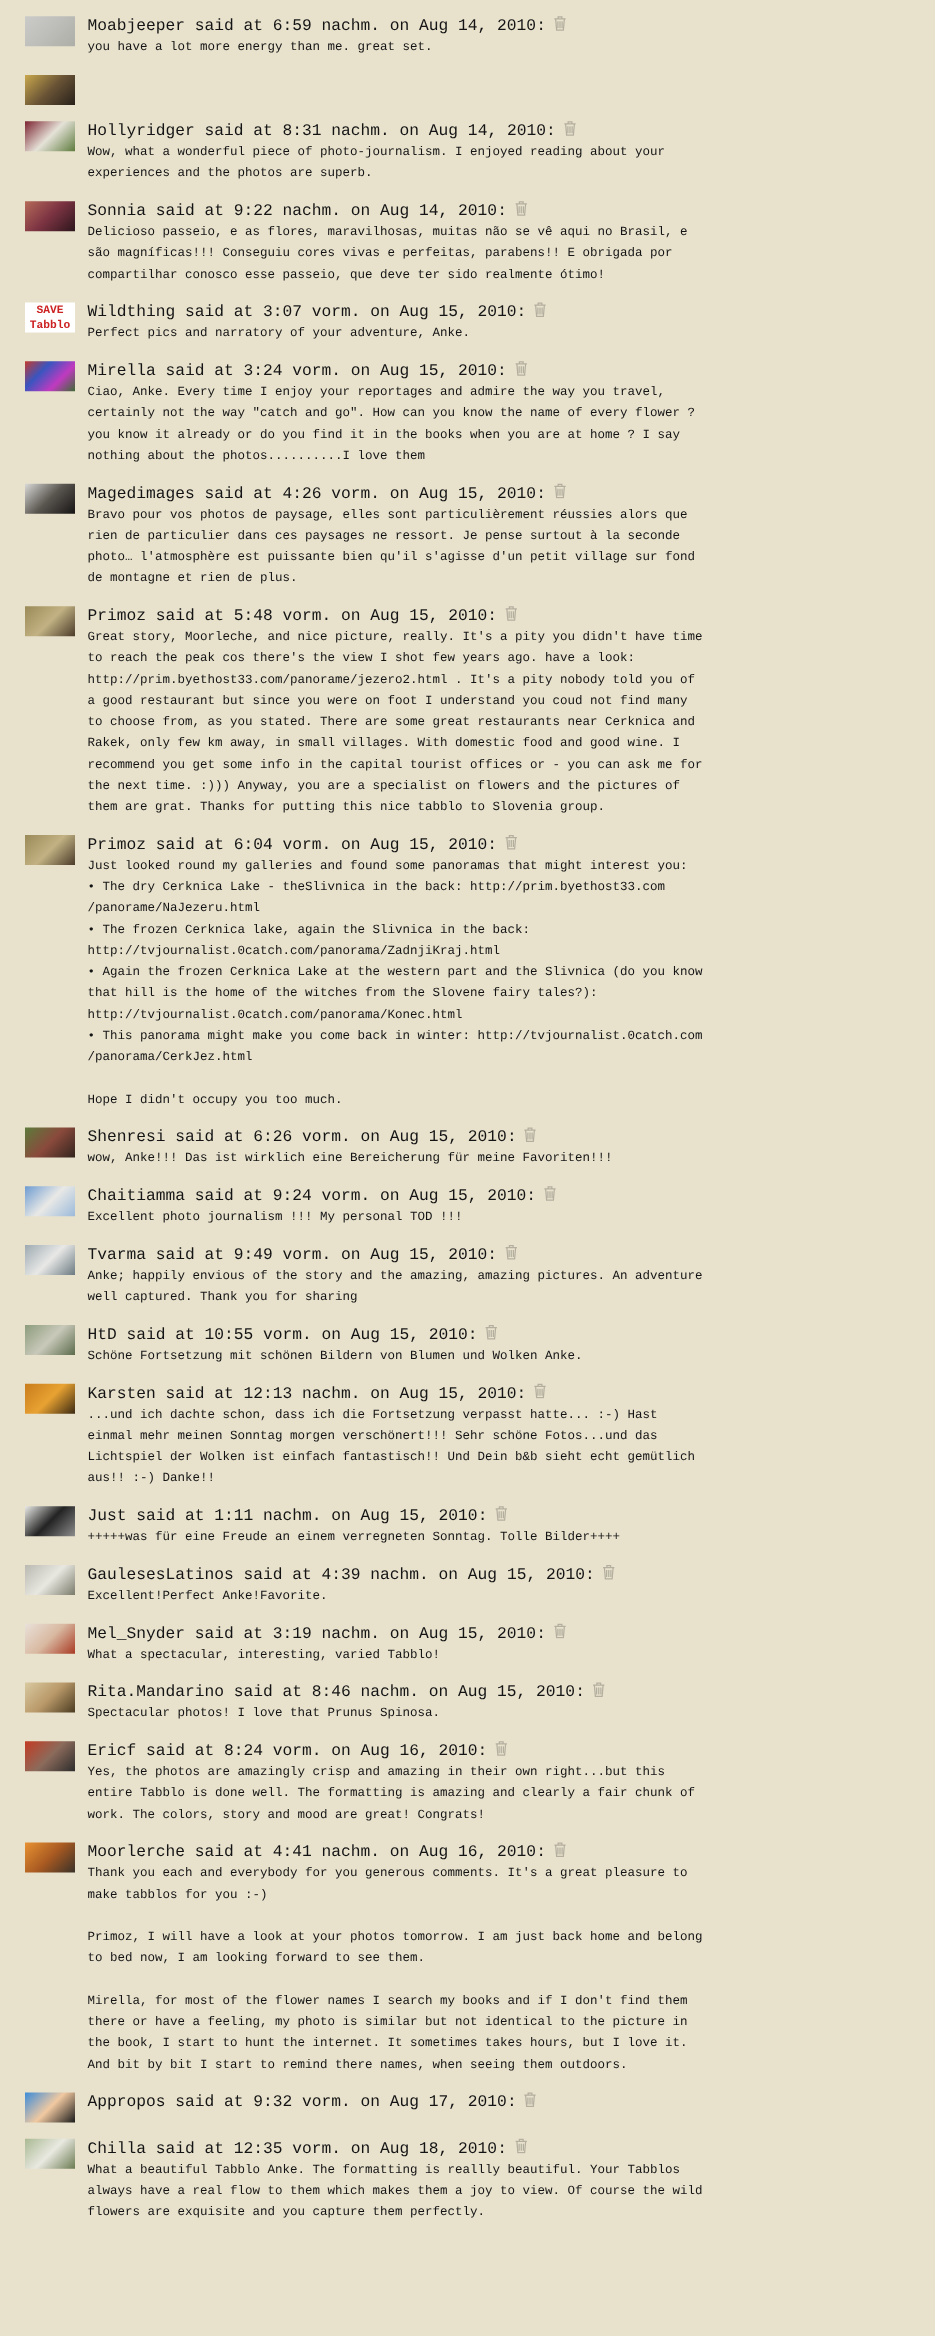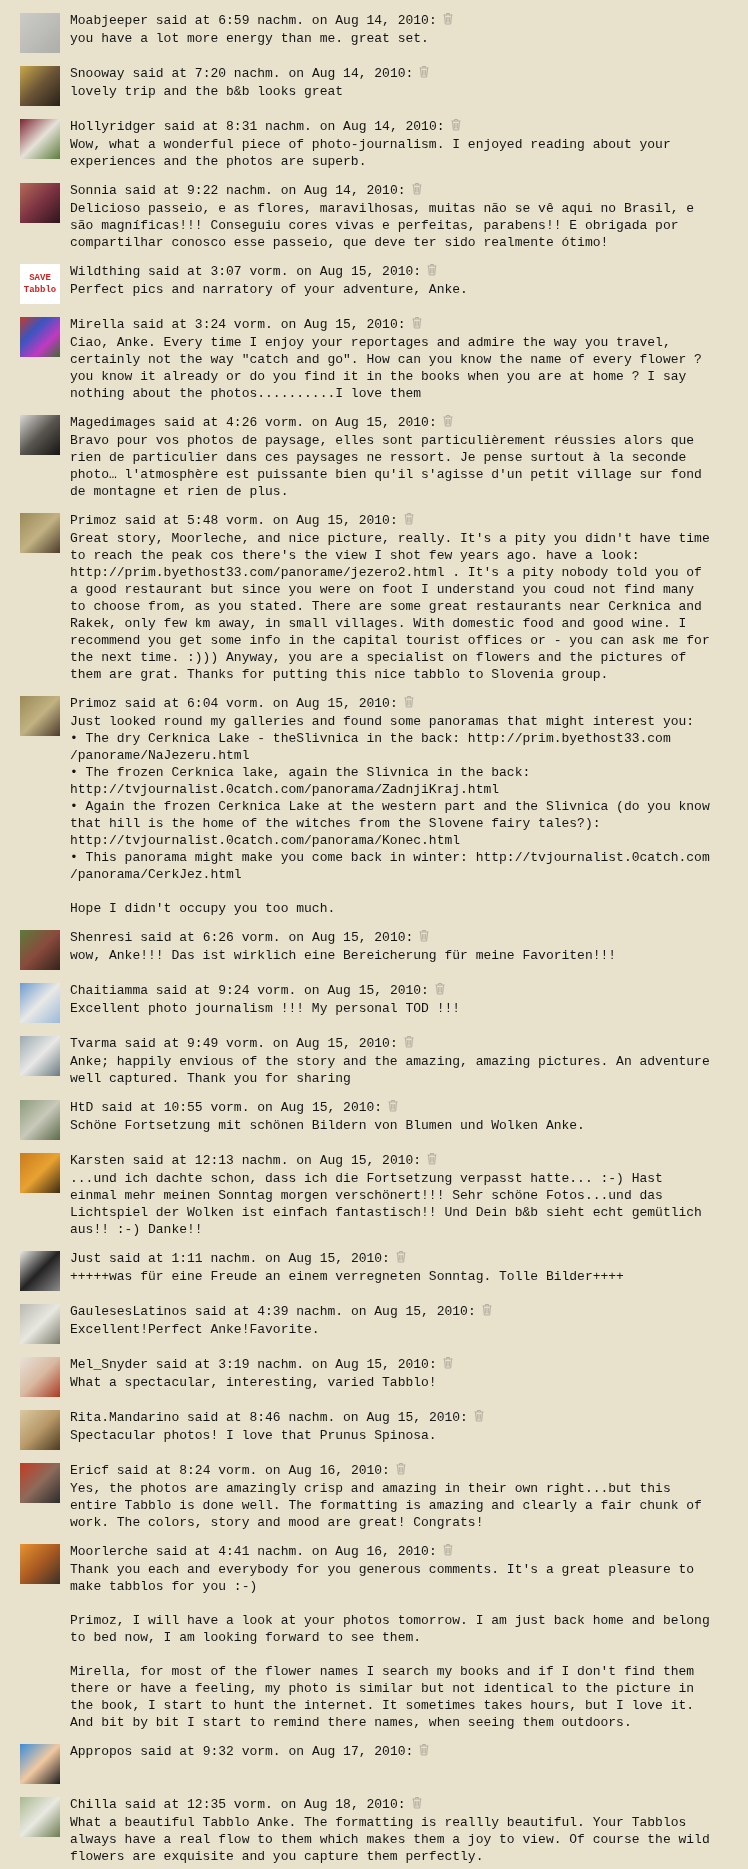--- a/index.html
+++ b/index.html
@@ -16,21 +16,21 @@
     padding: 12px 22px 16px 20px;
     background: #e8e2cd;
   }
   .comment {
     display: flex;
     align-items: flex-start;
     margin-bottom: 12px;
   }
   .avatar {
     width: 40px;
-    height: 40px;
+    height: 24px;
     flex: 0 0 40px;
     margin-right: 10px;
     margin-top: 1px;
     background: #cccccc;
     display: flex;
     align-items: center;
     justify-content: center;
     overflow: hidden;
   }
   .avatar-text {
@@ -47,21 +47,21 @@
     line-height: 17px;
     white-space: pre-wrap;
   }
   .trash {
     display: inline-block;
     vertical-align: -1px;
     margin-left: 5px;
     cursor: pointer;
   }
   .body-text {
-    font-size: 13px;
+    font-size: 10px;
     line-height: 17px;
     white-space: pre-wrap;
     overflow-wrap: break-word;
   }
 </style>
 </head>
 <body>
 
 <div class="page">
   <div class="list">
@@ -75,27 +75,20 @@
                 <path d="M4.3 5v5.5M6 5v5.5M7.7 5v5.5" fill="none" stroke="#b3ae9e" stroke-width="1"></path>
               </svg></span></div>
       <div class="body-text">you have a lot more energy than me. great set.</div>
     </div>
   </div>
 
   <div class="comment">
     <div class="avatar" style="background: linear-gradient(135deg, rgb(201, 168, 76), rgb(106, 84, 54), rgb(39, 32, 26));">
           <span class="avatar-text"></span>
         </div>
-    <div class="content">
-      <div class="header"><span>Snooway</span><span> said at </span><span>7:20 nachm.</span><span> on </span><span>Aug 14, 2010</span><span>:</span><span class="trash"><svg width="12" height="13" viewBox="0 0 12 13" aria-hidden="true">
-                <path d="M1.5 3h9M4.5 3V1.5h3V3M2.5 3l0.8 9h5.4l0.8-9" fill="none" stroke="#b3ae9e" stroke-width="1"></path>
-                <path d="M4.3 5v5.5M6 5v5.5M7.7 5v5.5" fill="none" stroke="#b3ae9e" stroke-width="1"></path>
-              </svg></span></div>
-      <div class="body-text">lovely trip and the b&amp;b looks great</div>
-    </div>
   </div>
 
   <div class="comment">
     <div class="avatar" style="background: linear-gradient(135deg, rgb(124, 35, 48), rgb(229, 226, 216), rgb(93, 123, 60));">
           <span class="avatar-text"></span>
         </div>
     <div class="content">
       <div class="header"><span>Hollyridger</span><span> said at </span><span>8:31 nachm.</span><span> on </span><span>Aug 14, 2010</span><span>:</span><span class="trash"><svg width="12" height="13" viewBox="0 0 12 13" aria-hidden="true">
                 <path d="M1.5 3h9M4.5 3V1.5h3V3M2.5 3l0.8 9h5.4l0.8-9" fill="none" stroke="#b3ae9e" stroke-width="1"></path>
                 <path d="M4.3 5v5.5M6 5v5.5M7.7 5v5.5" fill="none" stroke="#b3ae9e" stroke-width="1"></path>

